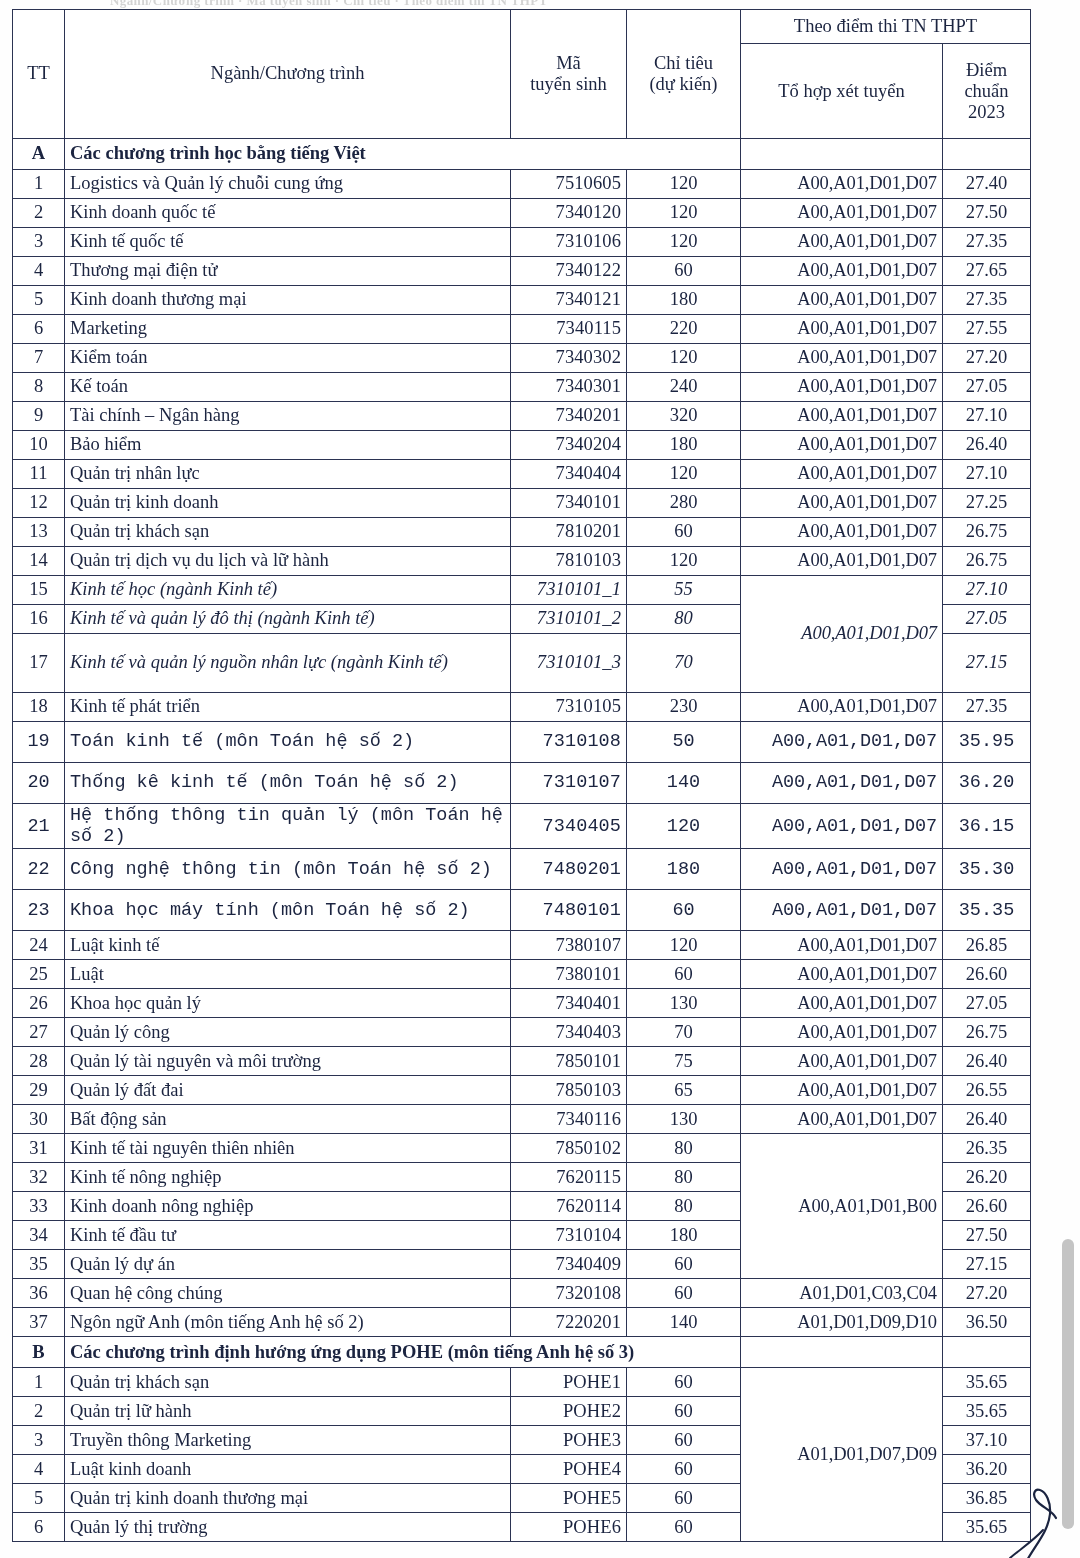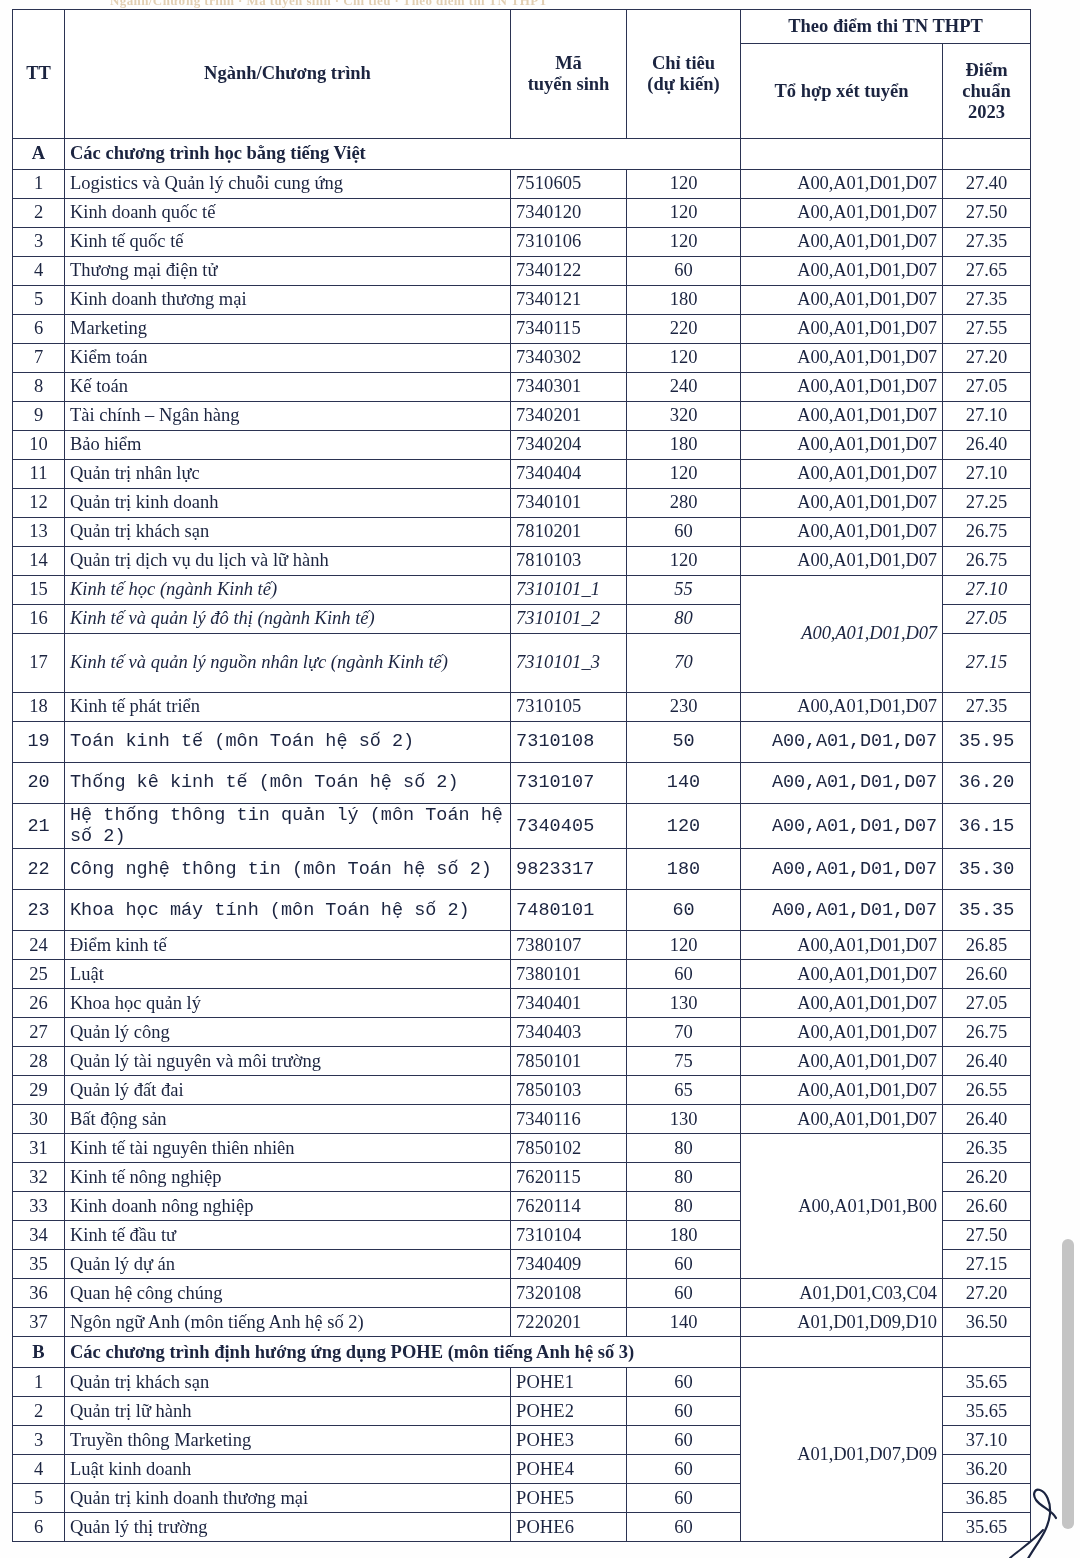--- a/index.html
+++ b/index.html
@@ -26,21 +26,21 @@
   
   .top-sliver {
     position: absolute;
     top: 0; left: 0;
     width: 1080px;
     height: 9px;
     overflow: hidden;
     opacity: .30;
     font-size: 13px;
     font-weight: bold;
-    color: #a16207;
+    color: #737373;
     white-space: nowrap;
     letter-spacing: .4px;
   }
   .top-sliver span { display: block; margin-top: -7px; padding-left: 110px; }
 
   table.adm {
     position: absolute;
     top: 9px;
     left: 12px;
     width: 1018px;
@@ -62,34 +62,34 @@
   col.c-tt    { width: 52px; }
   col.c-name  { width: 446px; }
   col.c-code  { width: 116px; }
   col.c-quota { width: 114px; }
   col.c-comb  { width: 202px; }
   col.c-score { width: 88px; }
 
   
   thead th {
     text-align: center;
-    font-weight: bold;
+    font-weight: normal;
     font-size: 19px;
     line-height: 1.18;
     padding: 4px 4px;
   }
   th.h-tt     { font-size: 19px; }
   th.h-name   { font-size: 19.5px; }
   th.h-group  { font-size: 19px; }
   .hdr-tall   { height: 126px; }
 
   
   td.tt       { text-align: center; font-size: 18px; }
   td.name     { text-align: left;   font-size: 18.5px; padding-left: 8px; }
-  td.code     { text-align: left; font-size: 18.5px; letter-spacing: .1px; margin-top: 35px; }
+  td.code     { text-align: right; font-size: 18.5px; letter-spacing: .1px; margin-top: 35px; }
   td.quota    { text-align: center; font-size: 18.5px; }
   td.comb     { text-align: right; font-size: 18.5px; letter-spacing: -.1px; }
   td.score    { text-align: center; font-size: 18.5px; }
 
   
   td.sec-tt   { text-align: center; font-weight: bold; font-size: 18.5px; }
   td.sec-name { text-align: left;   font-weight: bold; font-size: 18.5px; padding-left: 8px; }
 
   
   tr.ital td.name,
@@ -335,36 +335,36 @@
           <td class="tt">21</td>
           <td class="name">Hệ thống thông tin quản lý (môn Toán hệ số 2)</td>
           <td class="code">7340405</td>
           <td class="quota">120</td>
           <td class="comb">A00,A01,D01,D07</td>
           <td class="score">36.15</td>
         </tr>
         <tr class="r-tall">
           <td class="tt">22</td>
           <td class="name">Công nghệ thông tin (môn Toán hệ số 2)</td>
-          <td class="code">9823317</td>
+          <td class="code">7480201</td>
           <td class="quota">180</td>
           <td class="comb">A00,A01,D01,D07</td>
           <td class="score">35.30</td>
         </tr>
         <tr class="r-tall">
           <td class="tt">23</td>
           <td class="name">Khoa học máy tính (môn Toán hệ số 2)</td>
           <td class="code">7480101</td>
           <td class="quota">60</td>
           <td class="comb">A00,A01,D01,D07</td>
           <td class="score">35.35</td>
         </tr>
         <tr class="r-std">
           <td class="tt">24</td>
-          <td class="name">Điểm kinh tế</td>
+          <td class="name">Luật kinh tế</td>
           <td class="code">7380107</td>
           <td class="quota">120</td>
           <td class="comb">A00,A01,D01,D07</td>
           <td class="score">26.85</td>
         </tr>
         <tr class="r-std">
           <td class="tt">25</td>
           <td class="name">Luật</td>
           <td class="code">7380101</td>
           <td class="quota">60</td>

